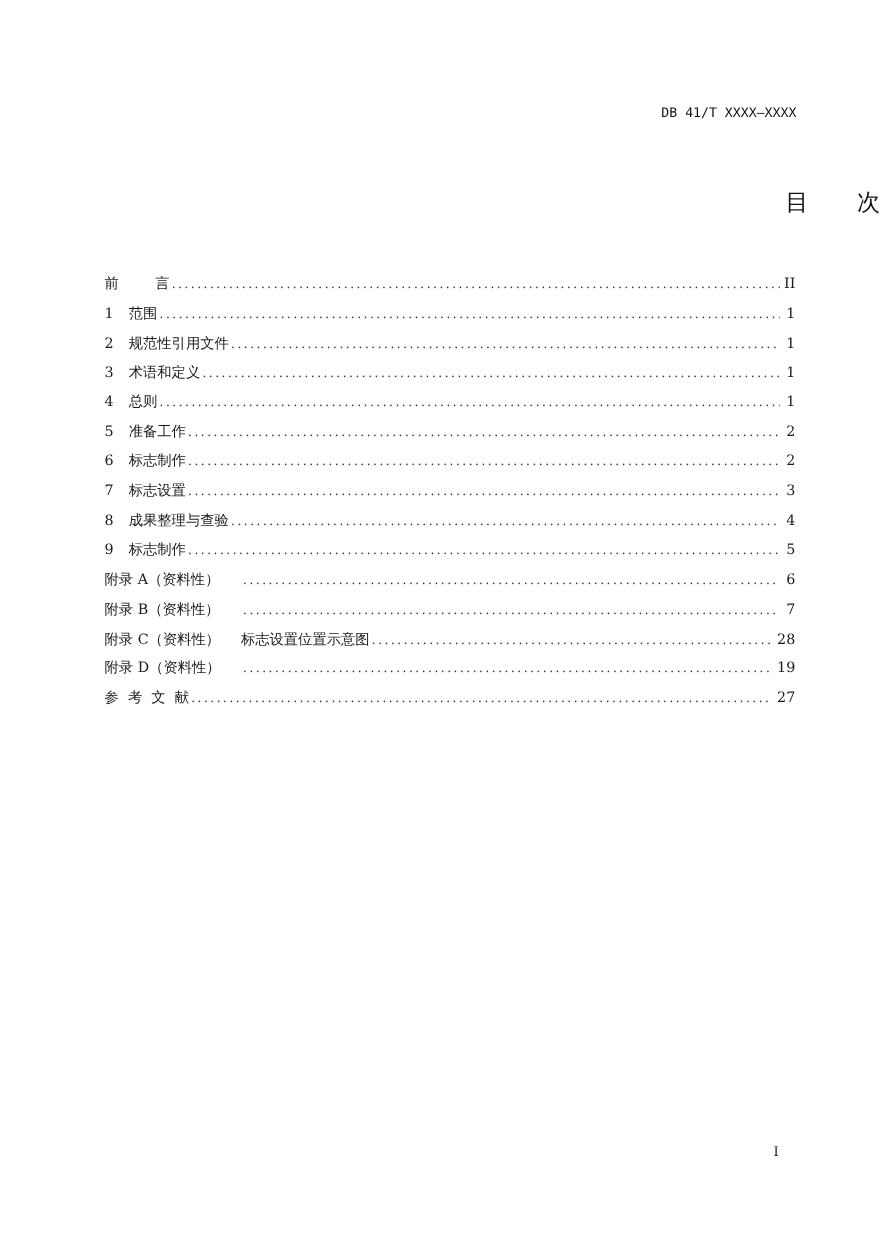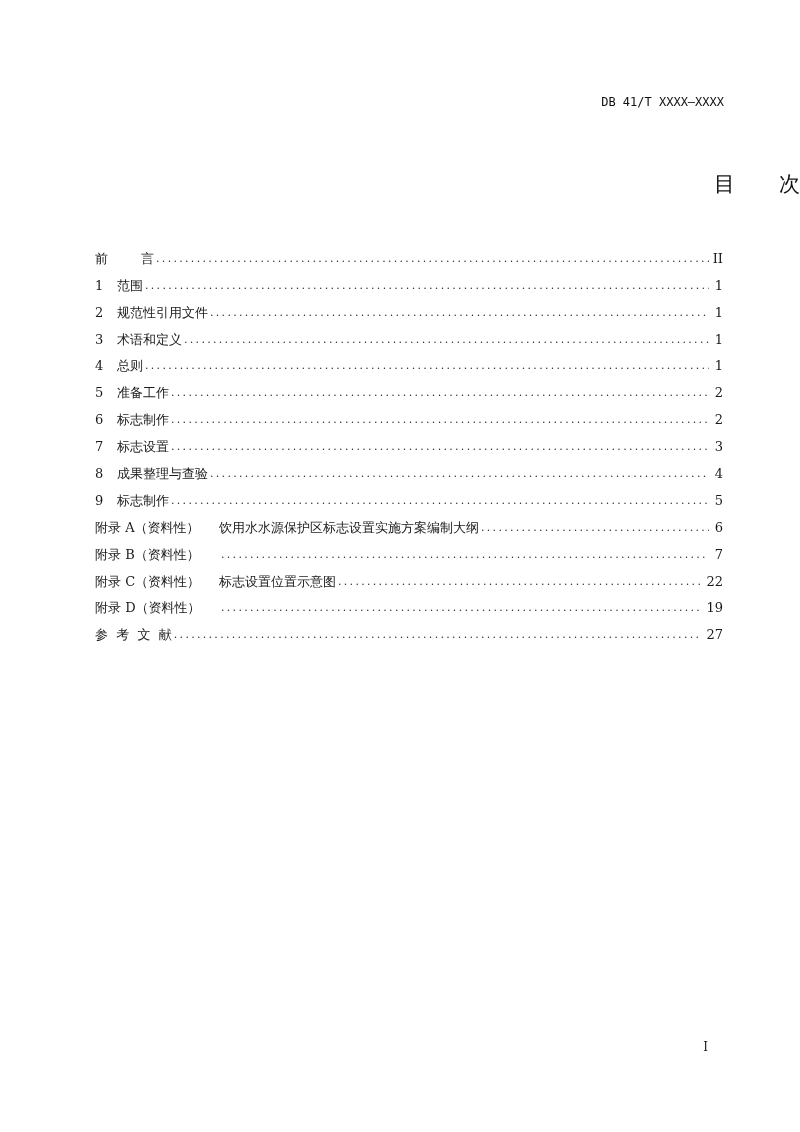--- a/index.html
+++ b/index.html
@@ -86,34 +86,33 @@
   </div>
   <div class="toc-row">
     <span class="toc-num">9</span>
     <span class="toc-label">标志制作</span>
     <span class="toc-leader">..............................................................................................................</span>
     <span class="toc-page">5</span>
   </div>
 
   <div class="toc-row">
     <span class="appx-prefix">附录 A（资料性）</span>
-    <span class="toc-label">饮用水水源保护区标志设置实施方案编制大纲</span>
     <span class="toc-leader">..............................................................................................................</span>
     <span class="toc-page">6</span>
   </div>
   <div class="toc-row">
     <span class="appx-prefix">附录 B（资料性）</span>
     <span class="toc-leader">..............................................................................................................</span>
     <span class="toc-page">7</span>
   </div>
   <div class="toc-row">
     <span class="appx-prefix">附录 C（资料性）</span>
     <span class="toc-label">标志设置位置示意图</span>
     <span class="toc-leader">..............................................................................................................</span>
-    <span class="toc-page">22</span>
+    <span class="toc-page">28</span>
   </div>
   <div class="toc-row">
     <span class="appx-prefix">附录 D（资料性）</span>
     <span class="toc-leader">..............................................................................................................</span>
     <span class="toc-page">19</span>
   </div>
   <div class="toc-row">
     <span class="toc-label">参  考  文  献</span>
     <span class="toc-leader">..............................................................................................................</span>
     <span class="toc-page">27</span>

